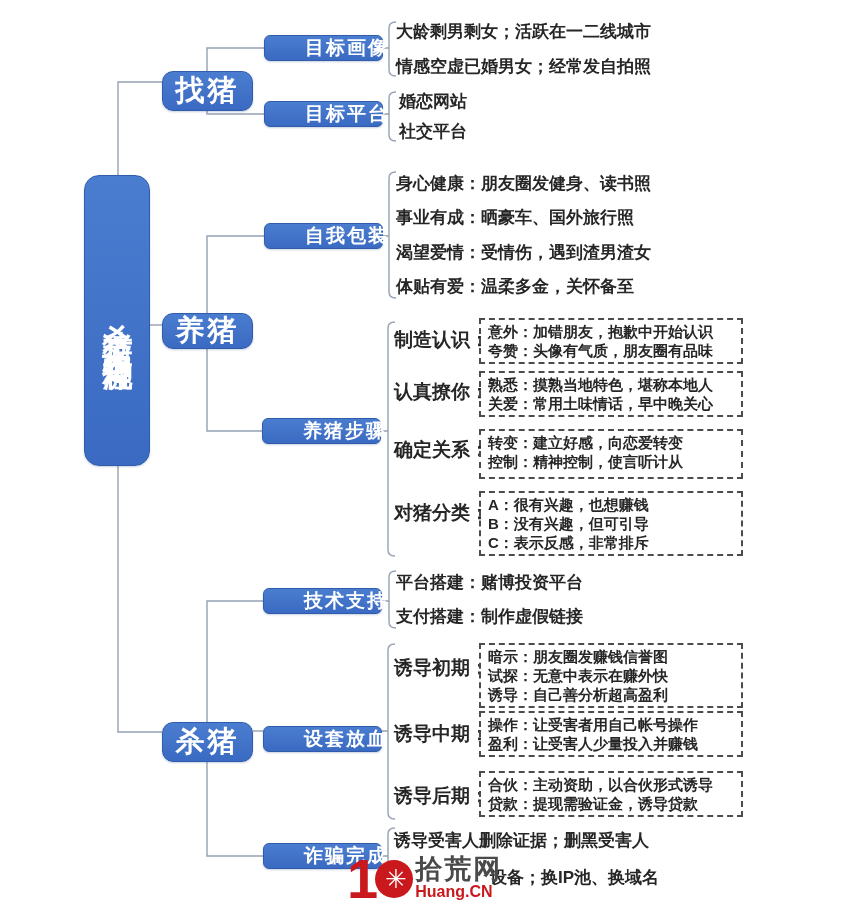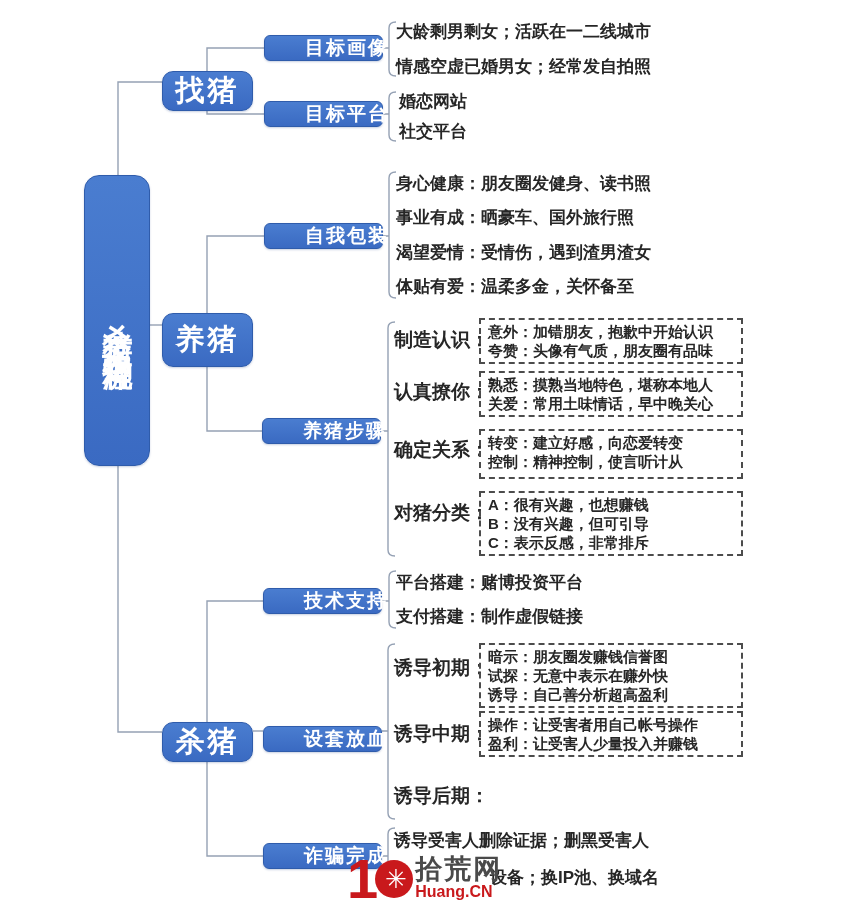--- a/index.html
+++ b/index.html
@@ -66,21 +66,21 @@
       <path d="M381,431 L388,431 M395,322 Q388,322 388,328 L388,550 Q388,556 395,556"></path>
       <path d="M382,601 L389,601 M396,571 Q389,571 389,577 L389,622 Q389,628 396,628"></path>
       <path d="M382,731 L388,731 M395,644 Q388,644 388,650 L388,813 Q388,819 395,819"></path>
       <path d="M382,856 L388,856 M395,828 Q388,828 388,834 L388,887 Q388,893 395,893"></path>
     </g>
   </svg>
 
   <div class="node node-root">杀猪盘诈骗流程</div>
 
   <div class="node node-l1" style="top:61px;">找猪</div>
-  <div class="node node-l1" style="top:303px;height:54px;">养猪</div>
+  <div class="node node-l1" style="top:303px;height:36px;">养猪</div>
   <div class="node node-l1" style="top:712px;">杀猪</div>
 
   <div class="node node-l2" style="left:264px;top:35px;">目标画像</div>
   <div class="node node-l2" style="left:264px;top:101px;">目标平台</div>
   <div class="node node-l2" style="left:264px;top:223px;">自我包装</div>
   <div class="node node-l2" style="left:262px;top:418px;">养猪步骤</div>
   <div class="node node-l2" style="left:263px;top:588px;">技术支持</div>
   <div class="node node-l2" style="left:263px;top:718px;margin-top:8px;">设套放血</div>
   <div class="node node-l2" style="left:263px;top:843px;">诈骗完成</div>
 
@@ -130,20 +130,24 @@
     <div>诱导：自己善分析超高盈利</div>
   </div>
 
   <div class="glabel" style="left:394px;top:725px;">诱导中期：</div>
   <div class="dashbox" style="left:479px;top:711px;">
     <div>操作：让受害者用自己帐号操作</div>
     <div>盈利：让受害人少量投入并赚钱</div>
   </div>
 
   <div class="glabel" style="left:394px;top:787px;">诱导后期：</div>
+  <div class="dashbox" style="left:479px;top:771px;">
+    <div>合伙：主动资助，以合伙形式诱导</div>
+    <div>贷款：提现需验证金，诱导贷款</div>
+  </div>
 
   <div class="leaf" style="left:394px;top:831px;">诱导受害人删除证据；删黑受害人</div>
   <div class="leaf" style="left:490px;top:868px;">设备；换IP池、换域名</div>
 
   <div class="wm">
     <div class="wm-num">
       <span class="wm-one">1</span>
       <span class="wm-gear">✳</span>
     </div>
     <div class="wm-col">

